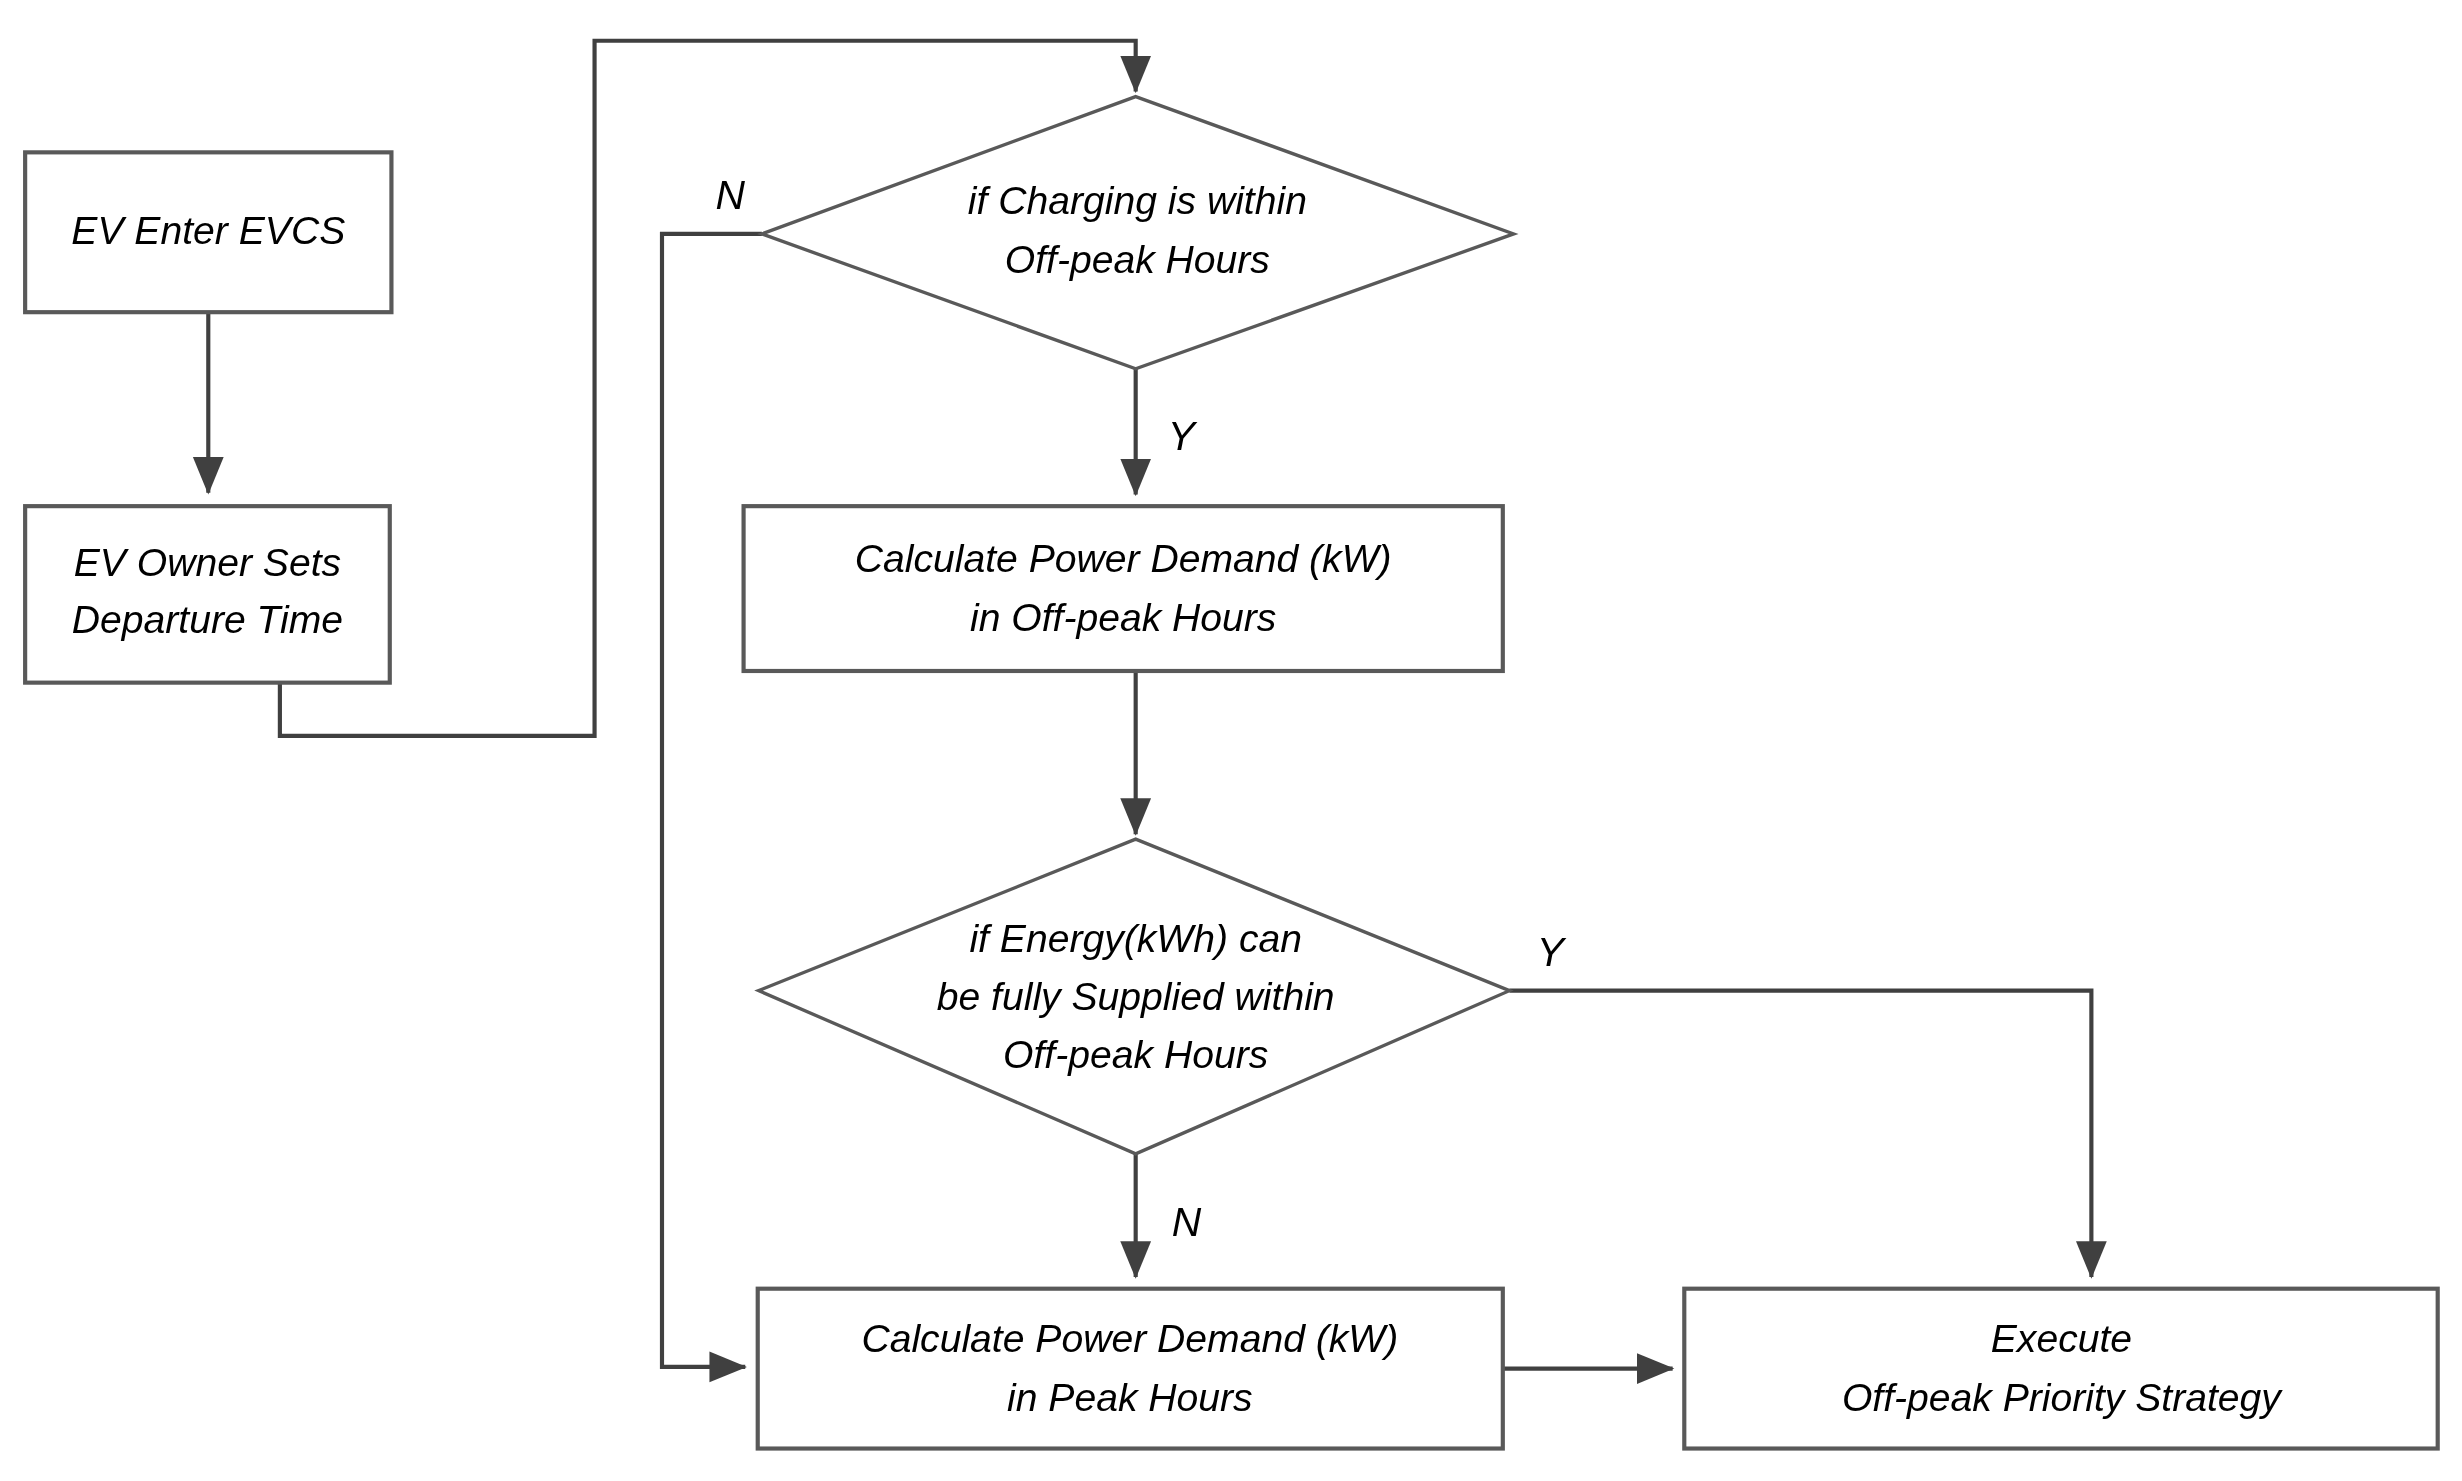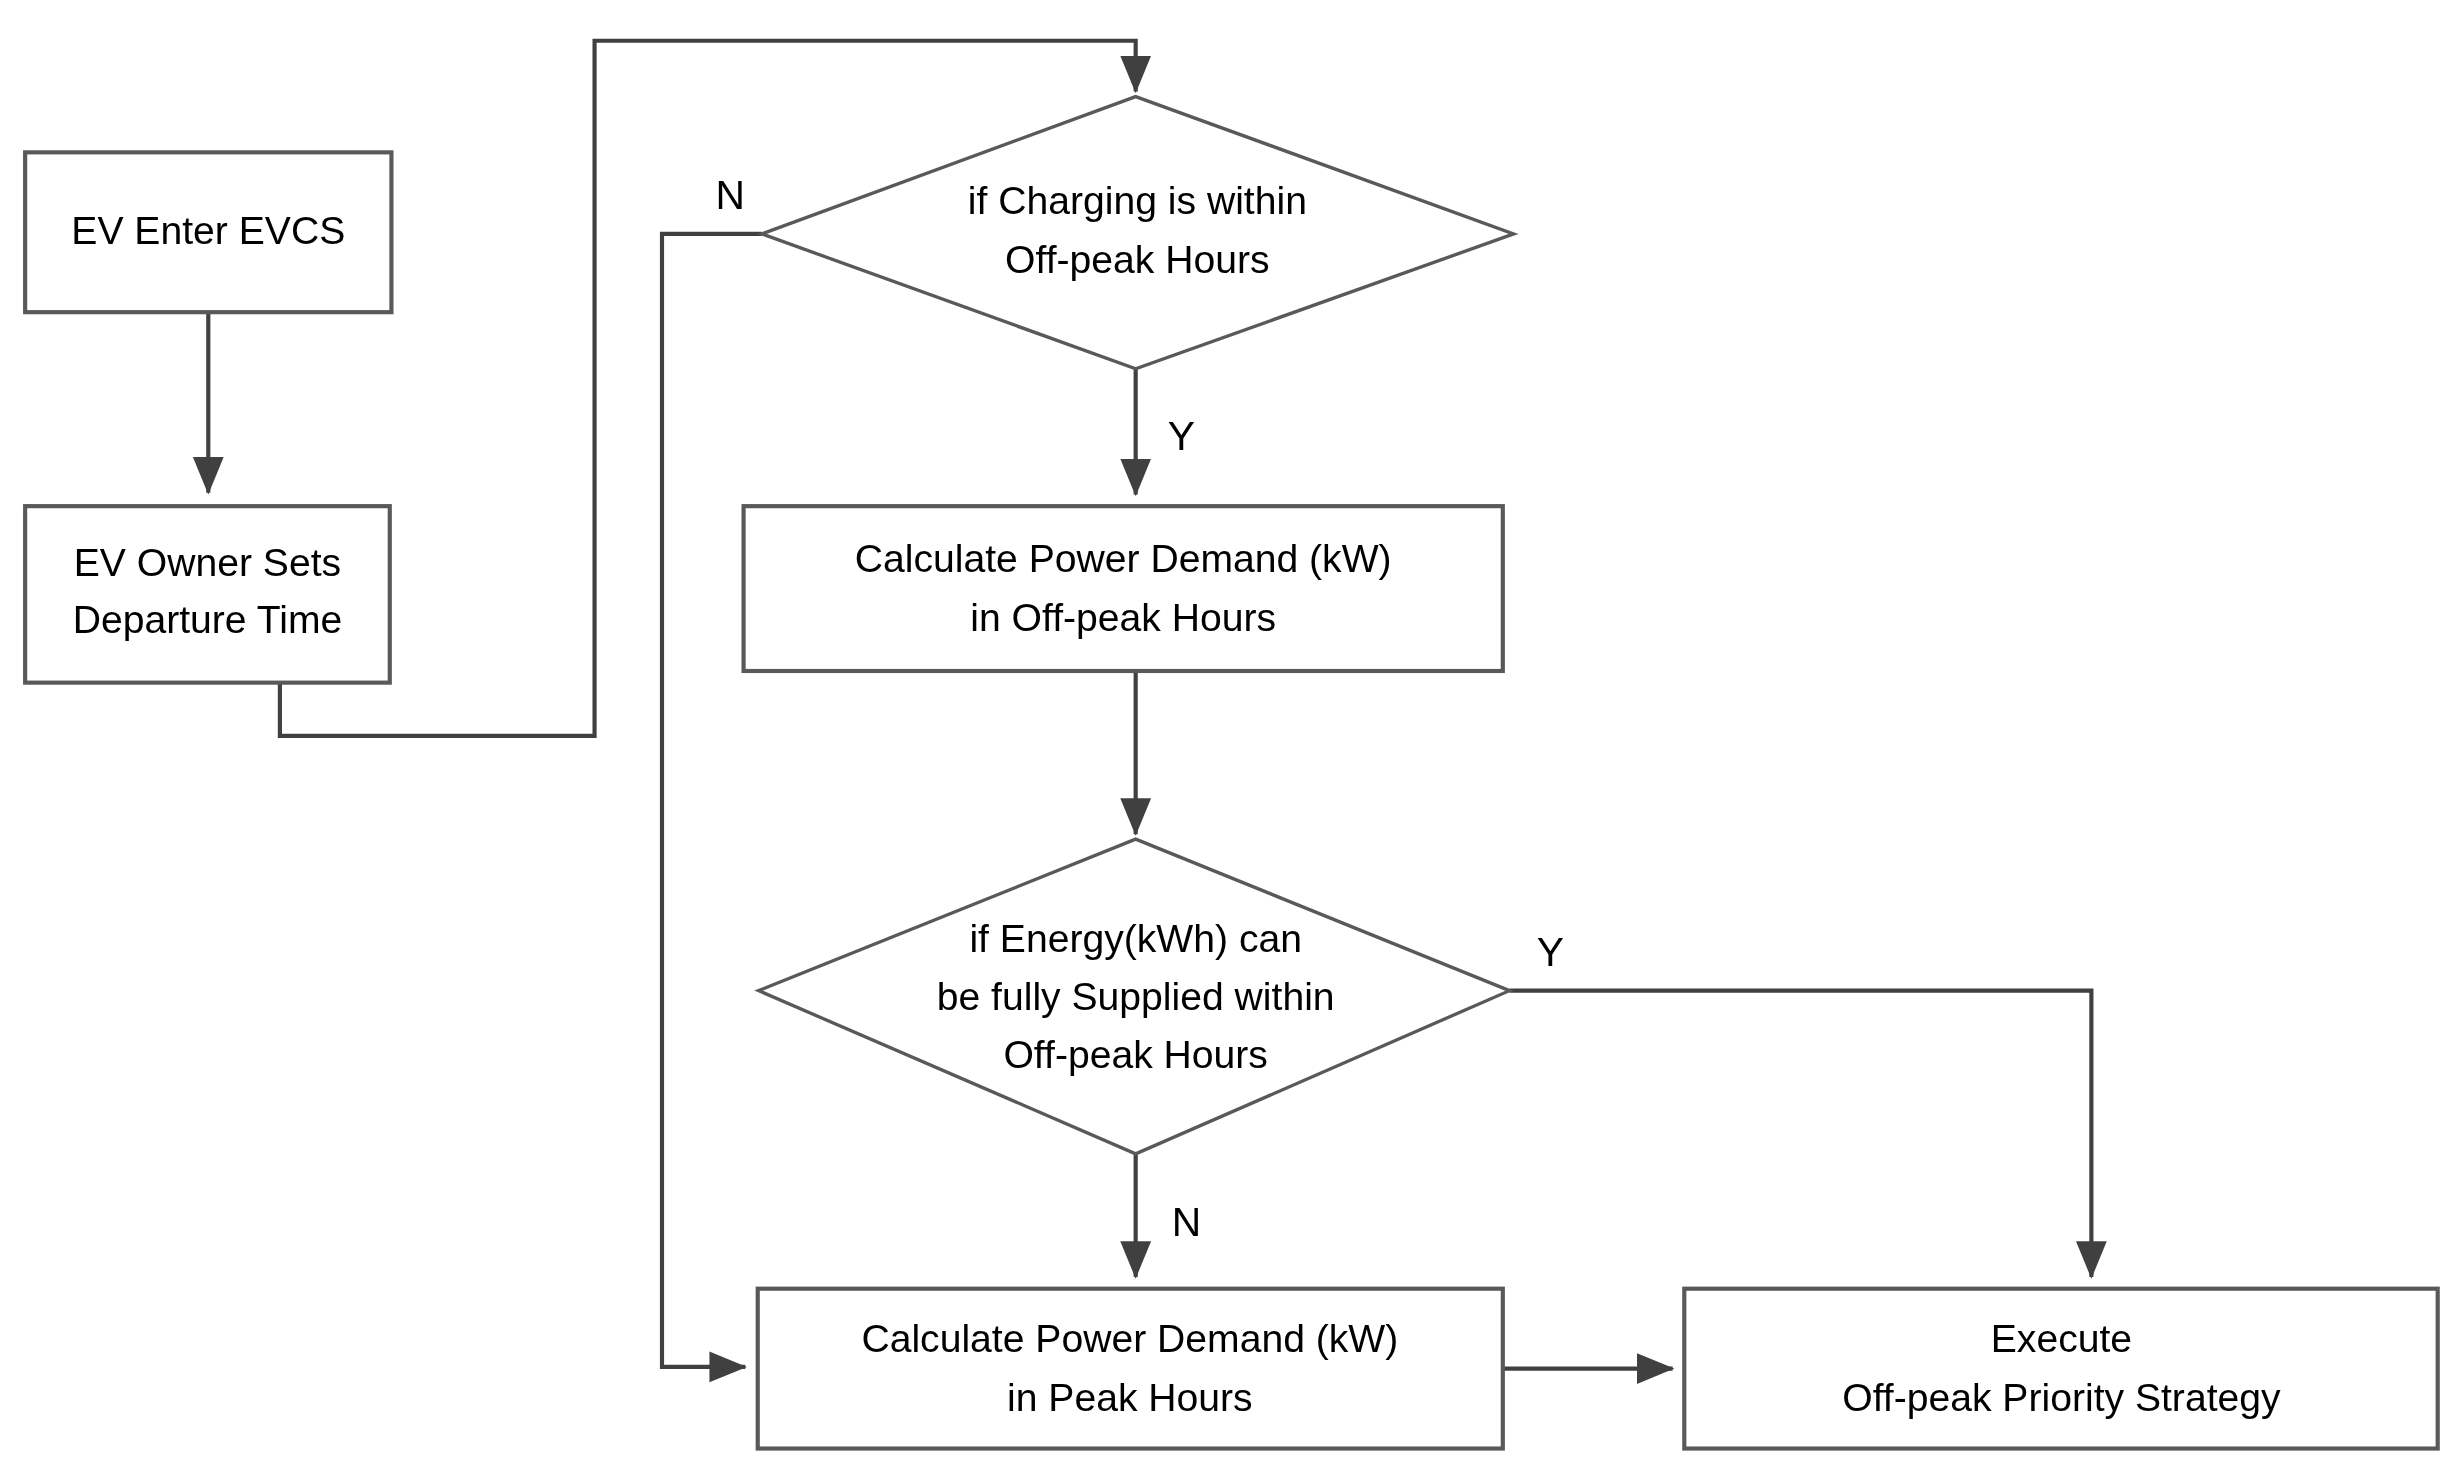--- a/index.html
+++ b/index.html
@@ -6,20 +6,21 @@
     margin: 0;
     padding: 0;
     background: #ffffff;
   }
   #canvas {
     position: relative;
     width: 2076px;
     height: 1481px;
     background: #ffffff;
     font-family: "Liberation Sans", sans-serif;
+    font-style: italic;
   }
   svg.flow {
     position: absolute;
     left: 0;
     top: 0;
     width: 2462px;
     height: 1481px;
     display: block;
   }
   .node-shape {

